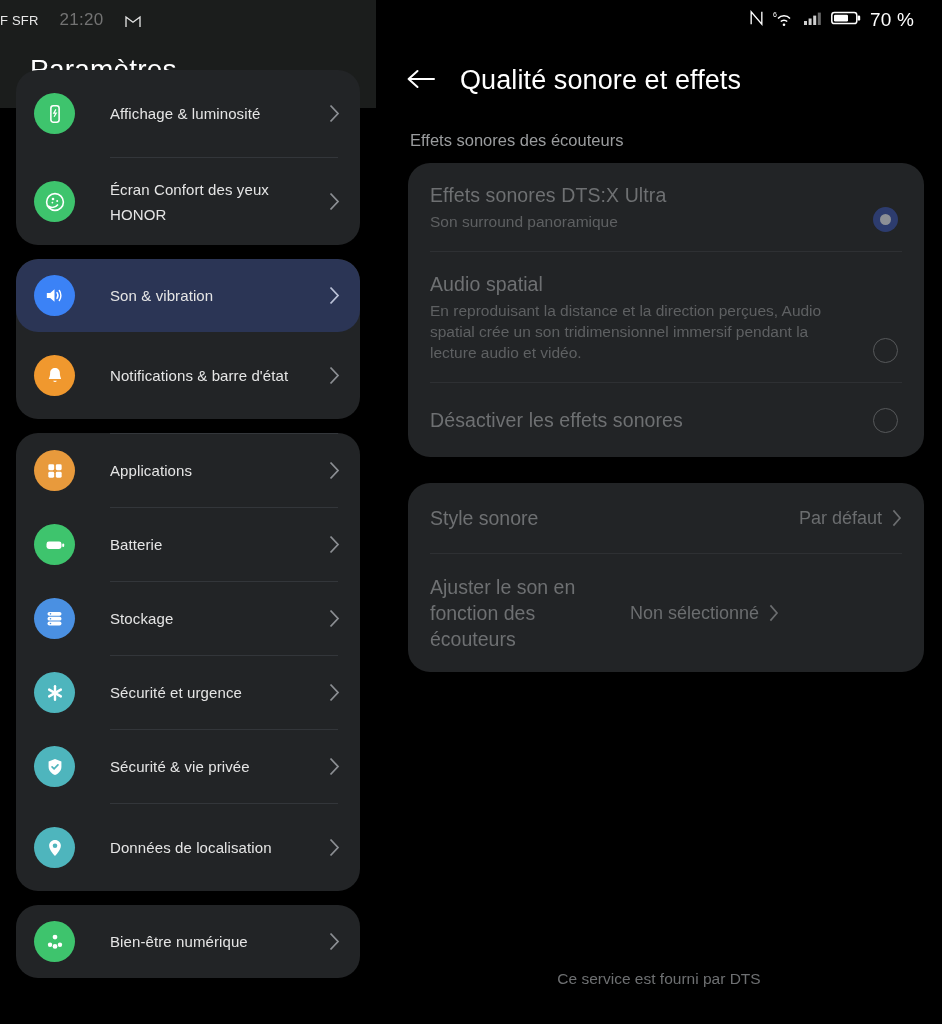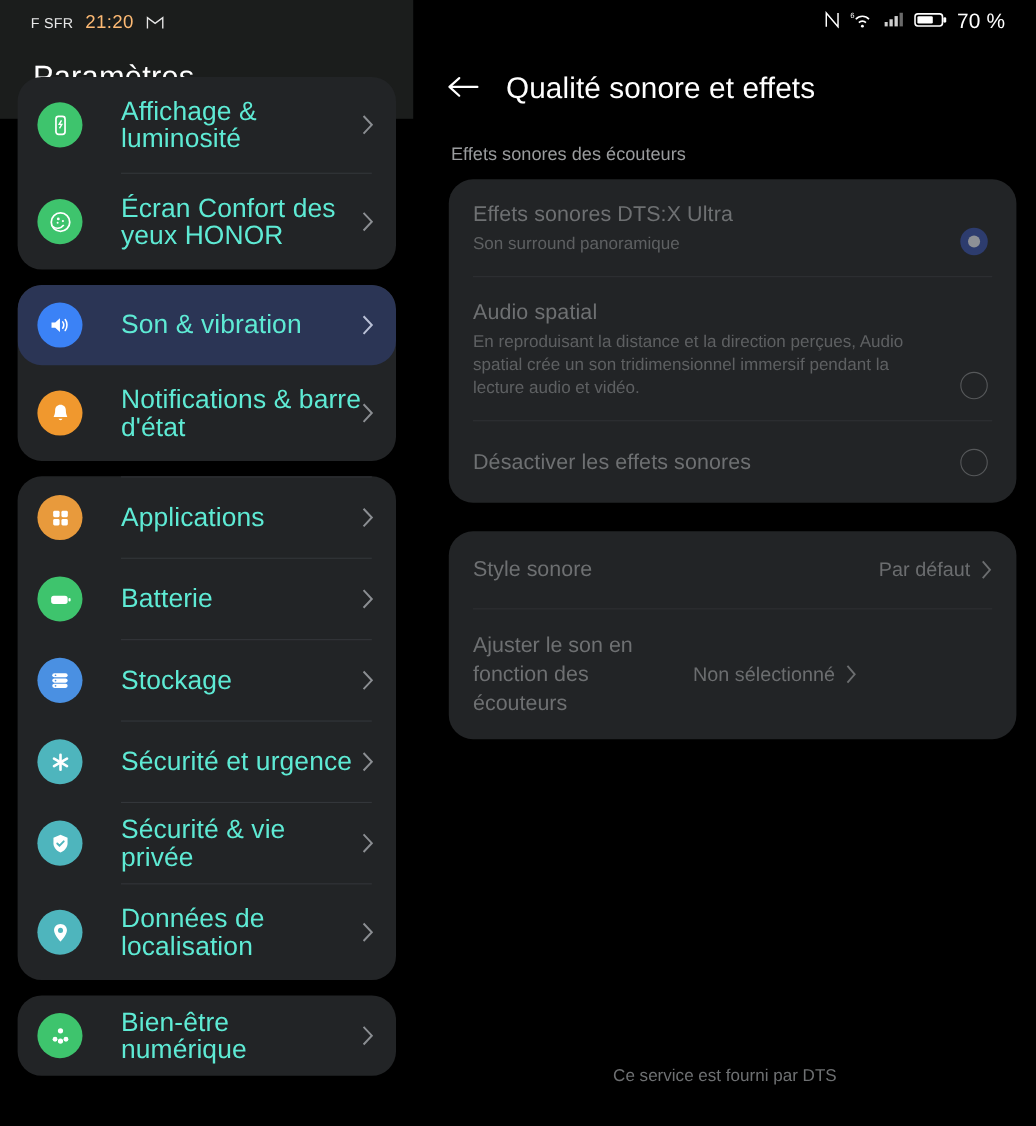--- a/index.html
+++ b/index.html
@@ -14,47 +14,47 @@
   
   .sidebar {
     width: 376px; height: 1024px;
     background: #000;
     position: relative;
     overflow: hidden;
     flex: 0 0 376px;
   }
   .statusbar-left {
     height: 40px; display: flex; align-items: center;
-    padding-left: 28px; gap: 11px;
+    gap: 21px;
     background: #1b1d1c;
     text-align: center;
   }
   .sb-carrier { color: #e8e8e8; font-size: 13px; letter-spacing: .2px; }
-  .sb-time { color: #fdba74; font-size: 17px; font-weight: 400; letter-spacing: .3px; }
+  .sb-time { color: #737373; font-size: 17px; font-weight: 400; letter-spacing: .3px; }
   .sb-mail { display: inline-block; width: 16px; height: 13px; }
 
   .sidebar-title-wrap { background: #1b1d1c; padding: 14px 0 22px 30px; }
   .sidebar-title { color: #fff; font-size: 28px; font-weight: 400; letter-spacing: .2px; }
 
   .sidebar-scroll { position: absolute; top: 110px; left: 0; width: 376px; height: 914px; }
 
   .group { background: #222426; border-radius: 22px; margin: 0 16px 14px 16px; overflow: hidden; }
   .group.first { margin-top: -40px; }
   .group.highlightgroup { background: #222426; }
 
   .row { display: flex; align-items: center; min-height: 73px; padding: 0 14px 0 18px; position: relative; }
   .row.sel { background: #2b3555; border-radius: 22px; }
   .row.two-line { min-height: 87px; }
 
   .divider { height: 1px; background: #33363a; margin-left: 94px; margin-right: 22px; }
 
   .ic { width: 41px; height: 41px; border-radius: 50%; flex: 0 0 41px;
         display: flex; align-items: center; justify-content: center; }
   .ic svg { display: block; }
-  .row-label { flex: 1; color: #5eead4; font-size: 24px; line-height: 25px; padding-left: 35px; letter-spacing: .1px; }
+  .row-label { flex: 1; color: #e5e5e5; font-size: 15px; line-height: 25px; padding-left: 35px; letter-spacing: .1px; }
   .chev { flex: 0 0 auto; color: #8b8e92; font-size: 21px; line-height: 1; padding-right: 6px; }
   .chev svg { display: block; }
 
   
   .main { flex: 1; height: 1024px; background: #000; position: relative; }
   .statusbar-right { height: 40px; display: flex; align-items: center; justify-content: flex-end; padding-right: 28px; gap: 9px; }
   .sb-batt-txt { color: #fff; font-size: 19px; letter-spacing: .2px; }
 
   .main-header { display: flex; align-items: flex-end; padding: 22px 0 0 28px; gap: 22px; }
   .back-btn { width: 34px; height: 34px; display: flex; align-items: center; justify-content: center; }

